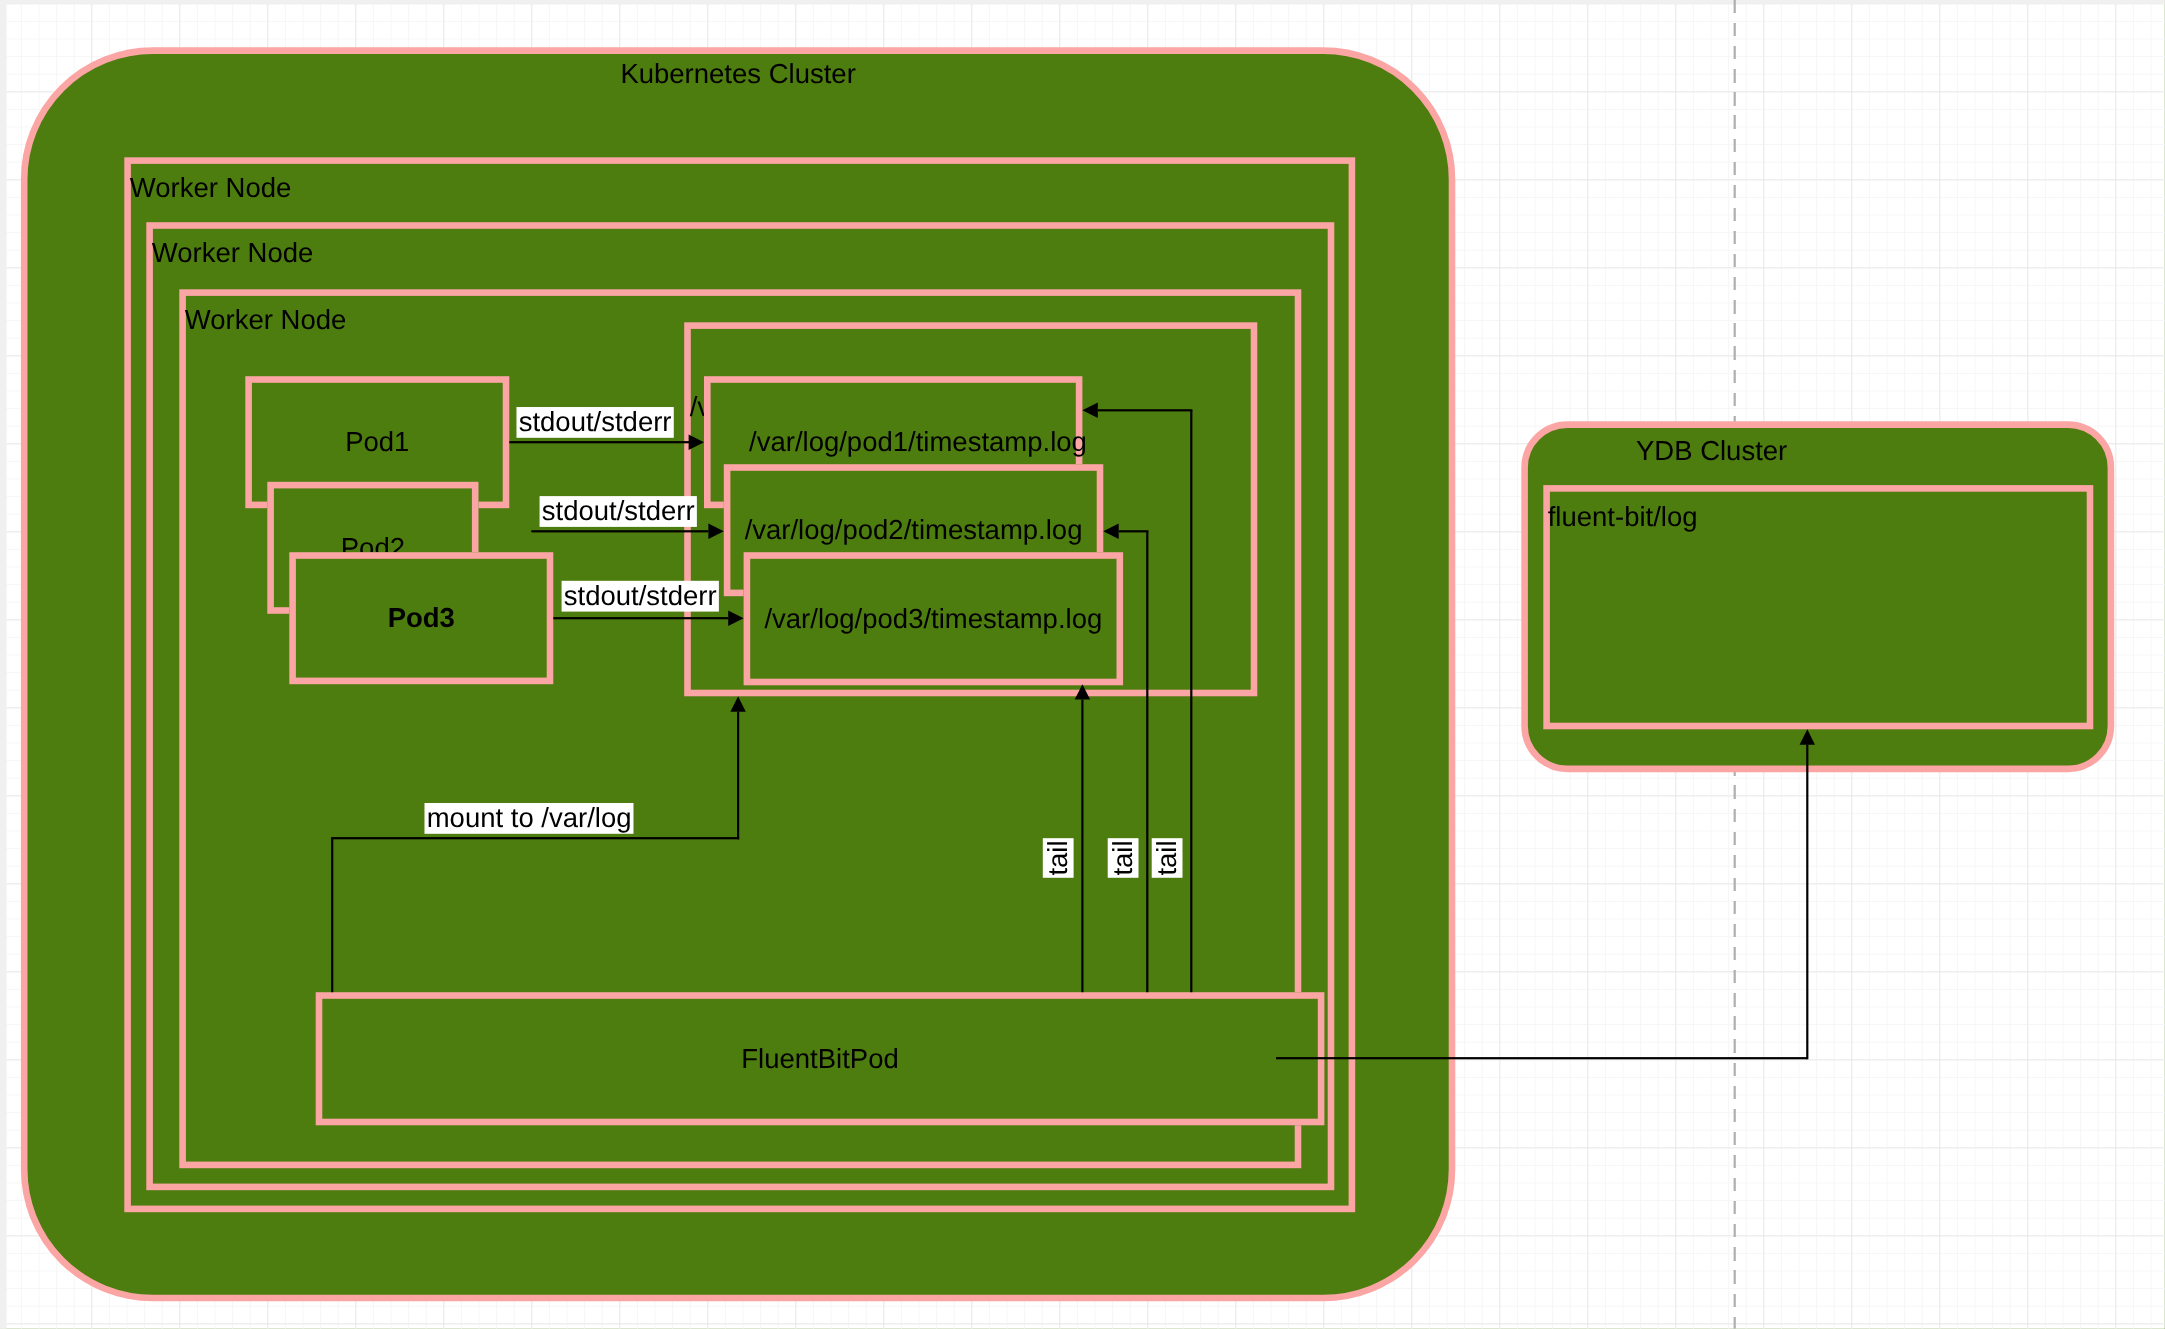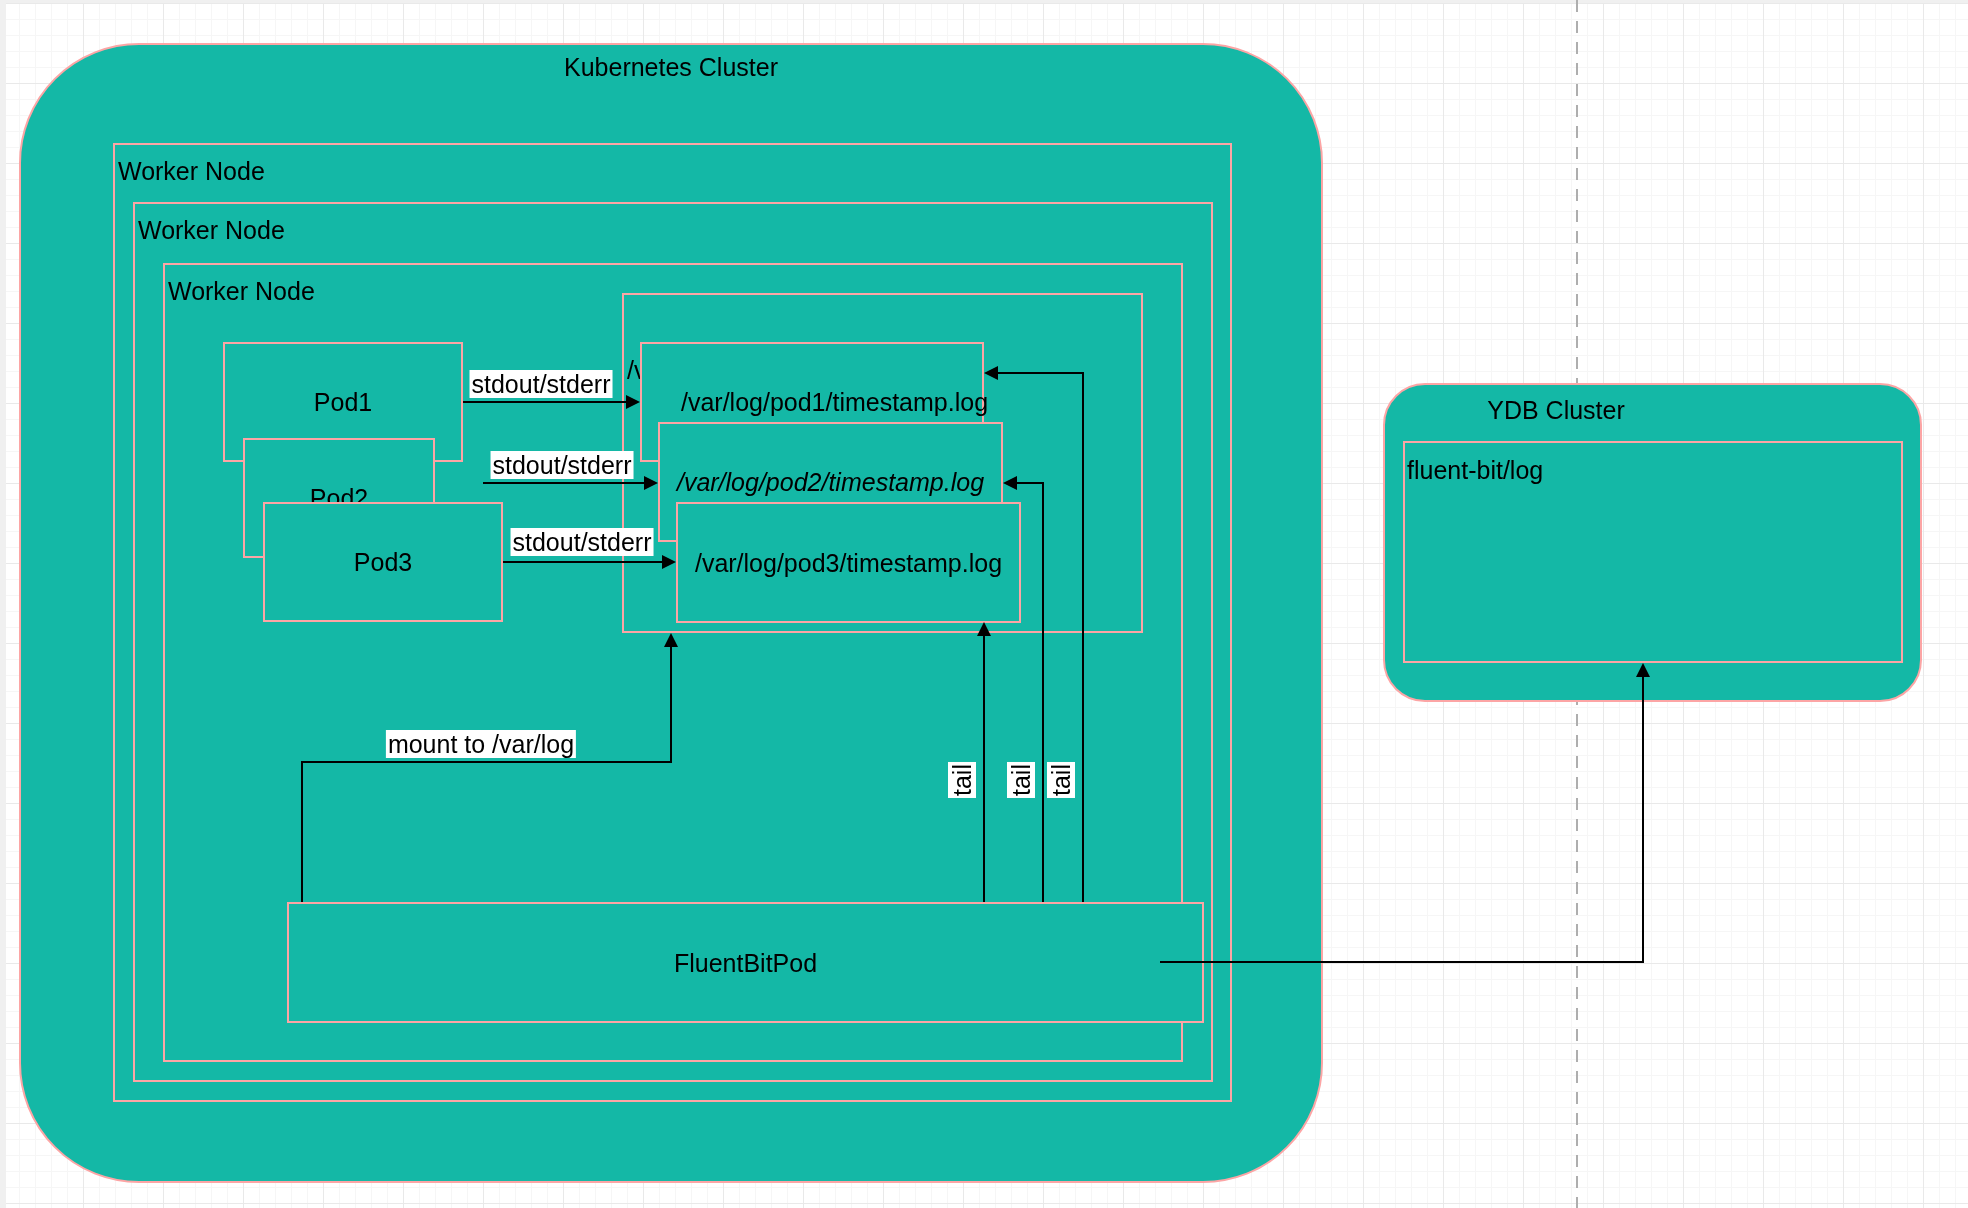--- a/index.html
+++ b/index.html
@@ -21,21 +21,21 @@
     background-position:3px 3px,3px 3px,3px 3px,3px 3px;
   }
   .edge-strip-left{position:absolute;left:0;top:0;width:6px;height:1208px;background:#f0f0f0;}
   .edge-strip-top{position:absolute;left:0;top:0;width:1968px;height:3px;background:#f0f0f0;}
   .page-divider{
     position:absolute;left:1576px;top:0;width:2px;height:1208px;
     background-image:repeating-linear-gradient(to bottom,#aeaeae 0,#aeaeae 12px,transparent 12px,transparent 21px);
   }
   .box{
     position:absolute;box-sizing:border-box;
-    border:2px solid #fca5a5;background:#14b8a6;
+    border:6px solid #fca5a5;background:#4d7c0f;
   }
   .cbox{display:flex;align-items:center;justify-content:center;text-align:center;}
   .lbl{
     position:absolute;font-size:25px;line-height:28px;white-space:nowrap;
   }
   .lbl.center{transform:translate(-50%,-50%);}
   .lbl.hcenter{transform:translateX(-50%);}
   .lbl.vert{transform:translate(-50%,-50%) rotate(-90deg);}
   .edge-lbl{background:#fff;padding:0 2px;}
   .txt{font-size:25px;line-height:28px;}
@@ -62,26 +62,26 @@
 <div class="box" style="left:133px;top:202px;width:1080px;height:880px;"></div>
 <div class="lbl" style="left:138px;top:216px;">Worker Node</div>
 
 <div class="box" style="left:163px;top:263px;width:1020px;height:799px;"></div>
 <div class="lbl" style="left:168px;top:277px;">Worker Node</div>
 
 <div class="box" style="left:622px;top:293px;width:521px;height:340px;"></div>
 <div class="lbl" style="left:627px;top:308px;margin-top:48px;">/var/log</div>
 
 <div class="box cbox txt" style="left:640px;top:342px;width:344px;height:120px;padding-left:45px;">/var/log/pod1/timestamp.log</div>
-<div class="box cbox txt" style="left:658px;top:422px;width:345px;height:120px;font-style:italic;">/var/log/pod2/timestamp.log</div>
+<div class="box cbox txt" style="left:658px;top:422px;width:345px;height:120px;">/var/log/pod2/timestamp.log</div>
 <div class="box cbox txt" style="left:676px;top:502px;width:345px;height:121px;">/var/log/pod3/timestamp.log</div>
 
 <div class="box cbox txt" style="left:223px;top:342px;width:240px;height:120px;">Pod1</div>
 <div class="box cbox txt" style="left:243px;top:438px;width:192px;height:120px;">Pod2</div>
-<div class="box cbox txt" style="left:263px;top:502px;width:240px;height:120px;">Pod3</div>
+<div class="box cbox txt" style="left:263px;top:502px;width:240px;height:120px;font-weight:bold;">Pod3</div>
 
 <div class="box cbox txt" style="left:243px;top:902px;width:917px;height:121px;margin-left:44px;">FluentBitPod</div>
 
 <div class="box" style="left:1383px;top:383px;width:539px;height:319px;border-radius:42px;"></div>
 <div class="lbl hcenter" style="left:1556px;top:396px;">YDB Cluster</div>
 <div class="box" style="left:1403px;top:441px;width:500px;height:222px;"></div>
 <div class="lbl" style="left:1407px;top:456px;">fluent-bit/log</div>
 
 <div class="ln" style="left:463px;top:401px;width:165px;height:2px;"></div>
 <div class="arr right" style="left:626px;top:395px;"></div>

